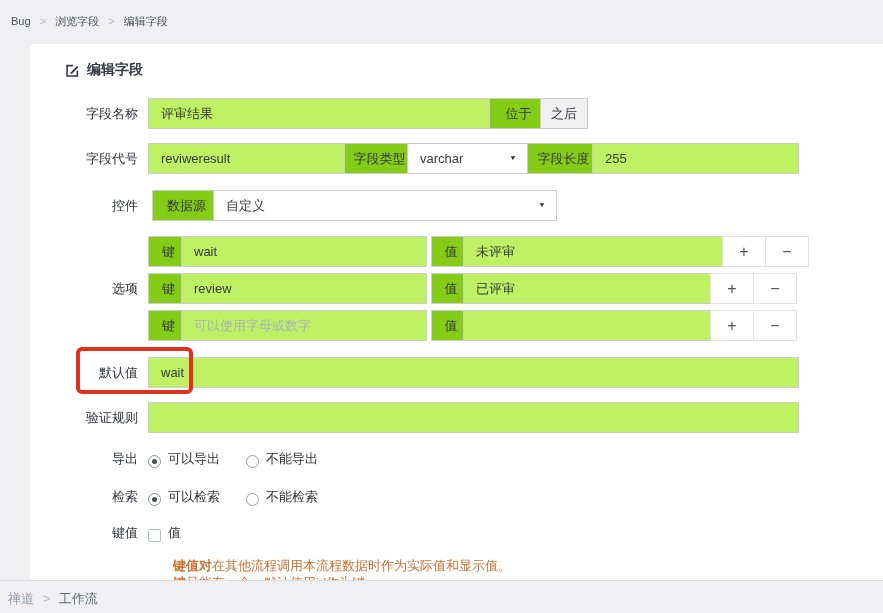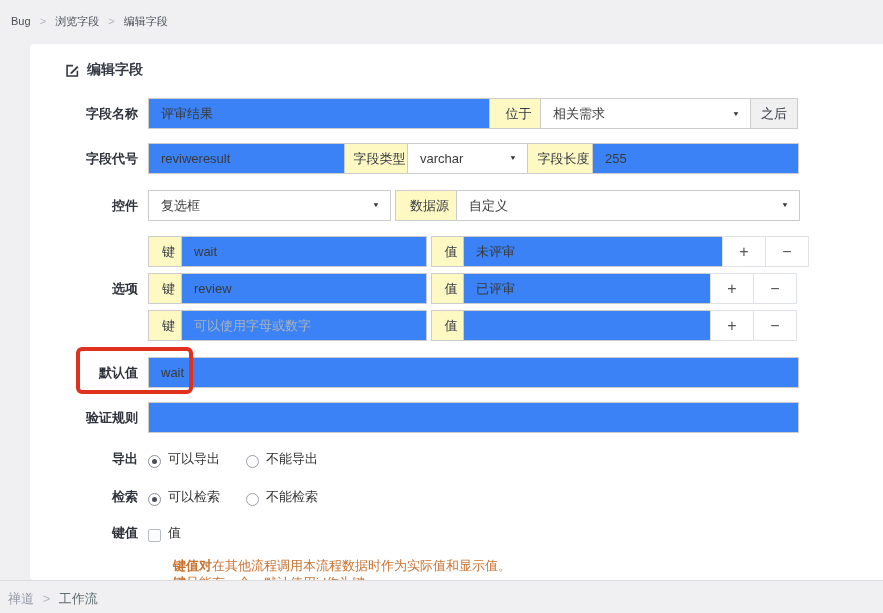--- a/index.html
+++ b/index.html
@@ -37,30 +37,30 @@
   }
   .panel-title svg { display: block; }
 
   
   .form { padding-top: 19px; }
   .form-row { display: flex; align-items: center; margin-left: 35px; }
   .form-label {
     width: 73px;
     text-align: right;
     margin-right: 10px;
-    font-weight: bold;
+    font-weight: normal;
     color: #30333d;
     flex: none;
     font-size: 13px;
   }
-  .ctl { height: 31px; border: 1px solid #ccc; background: #3b82f6; font-size: 13px; }
+  .ctl { height: 31px; border: 1px solid #ccc; background: #bef264; font-size: 13px; }
   .tinput { padding: 0 12px; color: #3a3a3a; outline: none; }
   .tinput::placeholder { color: #aab2bc; }
   .addon {
-    background: #fef9c3;
+    background: #84cc16;
     color: #343843;
     display: flex; align-items: center; justify-content: center;
     flex: none;
     padding-left: 7px;
   }
   .fselect {
     display: flex; align-items: center;
     padding: 0 10px 0 12px;
     color: #3a3a3a;
     cursor: pointer;
@@ -159,45 +159,37 @@
     </span>
     <span>编辑字段</span>
   </div>
 
   <div class="form">
 
     <div class="form-row">
       <div class="form-label">字段名称</div>
       <input class="ctl tinput" style="width: 342px;" value="评审结果">
       <div class="ctl addon joined" style="width:52px">位于</div>
-      <div class="ctl fselect joined" style="width:211px">
-        <span>相关需求</span>
-        <span class="caret">▼</span>
-      </div>
       <div class="ctl grey-btn joined" style="width:48px">之后</div>
     </div>
 
     <div class="form-row mt14">
       <div class="form-label">字段代号</div>
       <input class="ctl tinput" style="width: 197px;" value="reviweresult">
       <div class="ctl addon joined" style="width:64px">字段类型</div>
       <div class="ctl fselect joined" style="width:121px">
         <span>varchar</span>
         <span class="caret">▼</span>
       </div>
       <div class="ctl addon joined" style="width:66px">字段长度</div>
       <input class="ctl tinput joined" style="width: 207px;" value="255">
     </div>
 
     <div class="form-row mt16">
       <div class="form-label">控件</div>
-      <div class="ctl fselect" style="width:243px">
-        <span>复选框</span>
-        <span class="caret">▼</span>
-      </div>
       <div class="gap4"></div>
       <div class="ctl addon" style="width:62px">数据源</div>
       <div class="ctl fselect joined" style="width:344px">
         <span>自定义</span>
         <span class="caret">▼</span>
       </div>
     </div>
 
     <div class="form-row mt15">
       <div class="form-label"></div>

